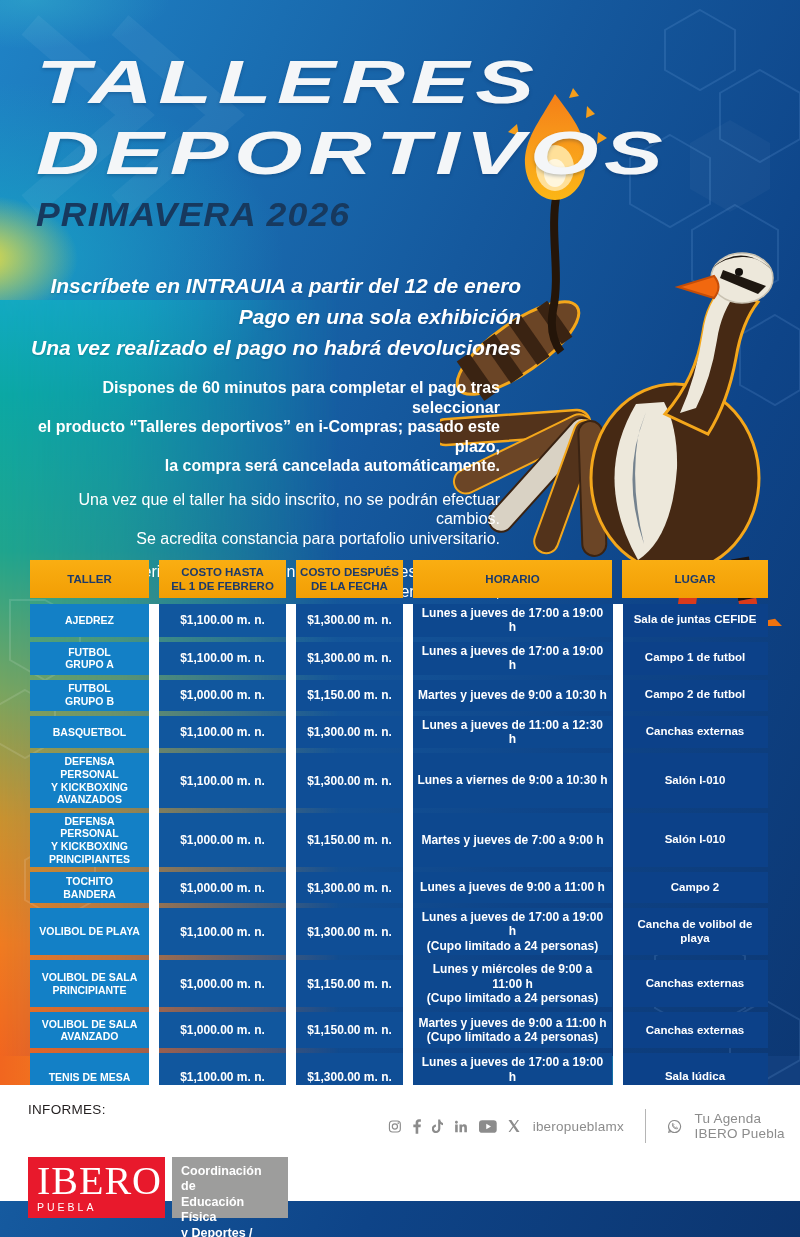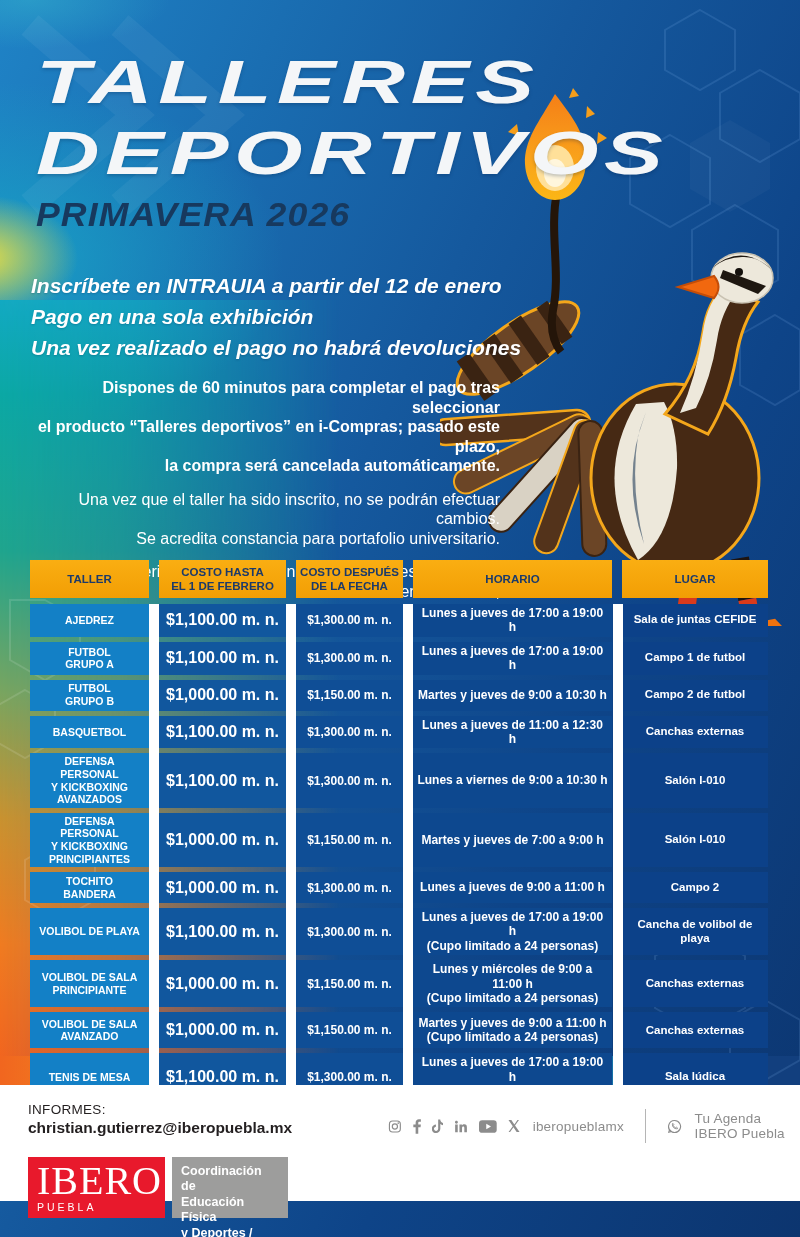--- a/index.html
+++ b/index.html
@@ -20,39 +20,39 @@
     background:linear-gradient(90deg,#F1661F 0%,#F07E20 10%,#F0A823 22%,#D9C52F 34%,#8CC55B 46%,#2FAE8C 58%,#1589B4 70%,#145C9C 82%,#123F7E 94%,#123F7E 100%);
   }
   .decor { position:absolute; inset:0; z-index:2; pointer-events:none; }
   .title-block { position:absolute; left:36px; top:46px; z-index:5; }
   .title-line { font-size:62px; line-height:71px; font-weight:bold; font-style:italic; color:#F4F6F8;
     letter-spacing:4px; transform:scaleX(1.42); transform-origin:left top; white-space:nowrap;
     text-shadow:0 2px 3px rgba(0,30,70,.25); }
   .season { position:absolute; left:36px; top:196px; z-index:5; font-size:33px; font-weight:bold; font-style:italic;
     color:#17395E; letter-spacing:1px; transform:scaleX(1.08); transform-origin:left top; white-space:nowrap; }
   .intro { position:absolute; left:31px; top:270px; z-index:5; color:#fff; font-weight:bold; font-style:italic;
-    font-size:21px; line-height:31px; white-space:pre-line; text-shadow:0 1px 2px rgba(0,40,80,.25); }
+    font-size:21px; line-height:31px; white-space:pre-line; text-shadow:0 1px 2px rgba(0,40,80,.25);text-align:right; }
   .paragraphs { position:absolute; left:30px; top:378px; width:470px; z-index:5; color:#fff;text-align:right; }
   .paragraphs p { font-size:16px; line-height:19.5px; margin-bottom:14px; white-space:pre-line; }
   .paragraphs p.bold { font-weight:bold; }
   .flame-svg { position:absolute; left:495px; top:80px; z-index:4; }
   .bird-svg { position:absolute; left:440px; top:226px; z-index:3; }
   
   .sched { position:absolute; left:30px; top:560px; width:738px; z-index:6; }
   .tgrid { display:grid; grid-template-columns:119px 10px 127px 10px 107px 10px 199px 10px 146px; }
   .thead .cell { grid-row:1; min-height:38px; display:flex; align-items:center; justify-content:center;
     background:linear-gradient(#FAAE12,#F29E04); color:#1C3A6A; font-weight:bold; font-size:11.5px;
     line-height:1.25; text-align:center; white-space:pre-line; }
   .tbody { position:relative; margin-top:6px; }
   .trow { margin-bottom:5px; }
   .trow .cell { display:flex; align-items:center; justify-content:center; text-align:center; color:#fff;
     font-weight:bold; white-space:pre-line; padding:2px 4px; }
   .trow.h1 .cell { min-height:31px; } .trow.h2 .cell { min-height:36px; } .trow.h3 .cell { min-height:40px; }
   .cell.c1 { background:#1380C6; font-size:10.5px; line-height:1.2; }
-  .cell.c2 { background:#11579E; font-size:16px; }
+  .cell.c2 { background:#11579E; font-size:12px; }
   .cell.c3 { background:#0F4E96; font-size:12px; }
   .cell.c4 { background:#0D488F; font-size:12px; line-height:1.2; }
   .cell.c5 { background:#0C4189; font-size:11.5px; line-height:1.2; }
   .vbar { position:absolute; top:0; bottom:0; width:10px; background:#fff; z-index:3; }
   .vbar .cap { position:absolute; left:-5px; bottom:-16px; width:20px; height:24px; background:#fff;
     clip-path:polygon(50% 0,100% 25%,100% 75%,50% 100%,0 75%,0 25%); }
   .vbar.b1{left:119px;} .vbar.b2{left:256px;} .vbar.b3{left:373px;} .vbar.b4{left:583px;}
   
   .footer { position:absolute; left:0; top:1085px; width:800px; height:116px; background:#fff; z-index:7; }
   .informes { position:absolute; left:28px; top:17px; color:#231F20; }
@@ -304,21 +304,20 @@
       <div class="cell c3" style="grid-column:5">$1,300.00 m. n.</div>
       <div class="cell c4" style="grid-column:7">Lunes a viernes de 11:00 a 13:00 h</div>
       <div class="cell c5" style="grid-column:9">Campo 3</div>
     </div>
       </div>
   </div>
 
   <div class="footer">
     <div class="informes">
       <div class="lbl">INFORMES:</div>
-      <div class="mail">christian.gutierrez@iberopuebla.mx</div>
     </div>
     <div class="social-row">
       <svg width="21" height="21" viewBox="0 0 24 24" fill="none" stroke="#8C8C8C" stroke-width="2">
           <rect x="2.5" y="2.5" width="19" height="19" rx="5.5"></rect>
           <circle cx="12" cy="12" r="4.5"></circle>
           <circle cx="17.8" cy="6.2" r="1.4" fill="#8C8C8C" stroke="none"></circle>
         </svg>
       <svg width="12" height="21" viewBox="0 0 12 22">
           <path d="M8 22 L8 12 L11.5 12 L12 8 L8 8 L8 5.6 C8 4.4 8.5 3.6 10 3.6 L12 3.6 L12 0.1 C11.6 0.05 10.3 0 9.1 0 C6 0 4 1.9 4 5.2 L4 8 L0.5 8 L0.5 12 L4 12 L4 22 Z" fill="#8C8C8C"></path>
         </svg>

